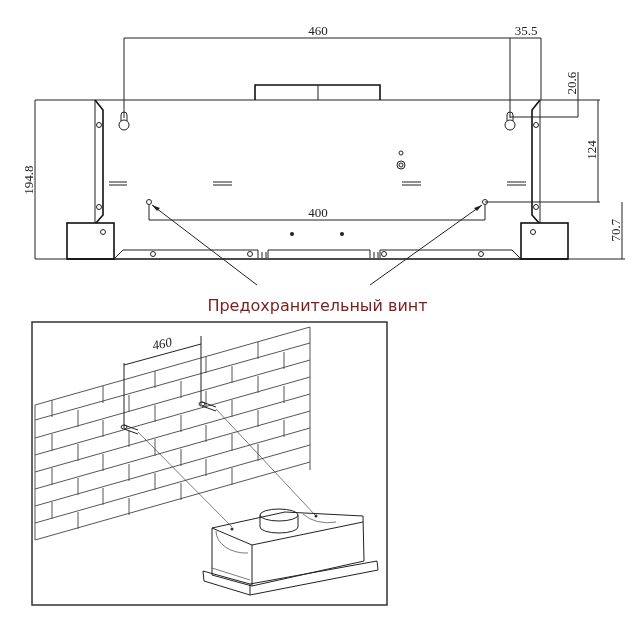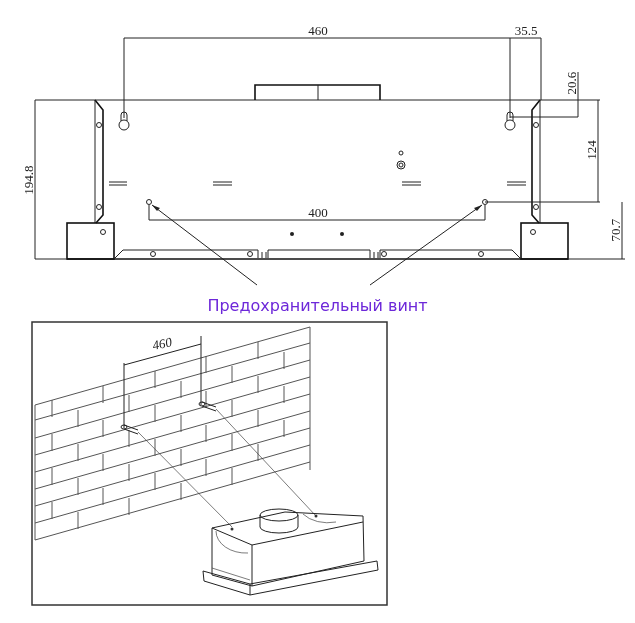--- a/index.html
+++ b/index.html
@@ -1,19 +1,19 @@
 <!DOCTYPE html>
 <html><head>
 <meta charset="utf-8">
 <style>
   html, body { margin:0; padding:0; background:#ffffff; }
   body { width:635px; height:623px; position:relative; overflow:hidden; font-family:"Liberation Sans", sans-serif; }
   svg { position:absolute; left:0; top:0; }
   .dim { font-family:"Liberation Serif", serif; font-size:13px; fill:#222; }
-  .caption { position:absolute; left:0; width:635px; top:296px; text-align:center; font-family:"DejaVu Sans", sans-serif; font-size:16px; color:#6d28d9; }
+  .caption { position:absolute; left:0; width:635px; top:296px; text-align:center; font-family:"DejaVu Sans", sans-serif; font-size:16px; color:#7f1d1d; }
   .ln { stroke:#222; stroke-width:1; fill:none; }
   .thk { stroke:#111; stroke-width:1.6; fill:none; }
   .thin { stroke:#444; stroke-width:0.7; fill:none; }
   .brick { stroke:#555; stroke-width:1; fill:none; }
 </style>
 </head>
 <body>
 
 <svg width="635" height="623" viewBox="0 0 635 623">
 

